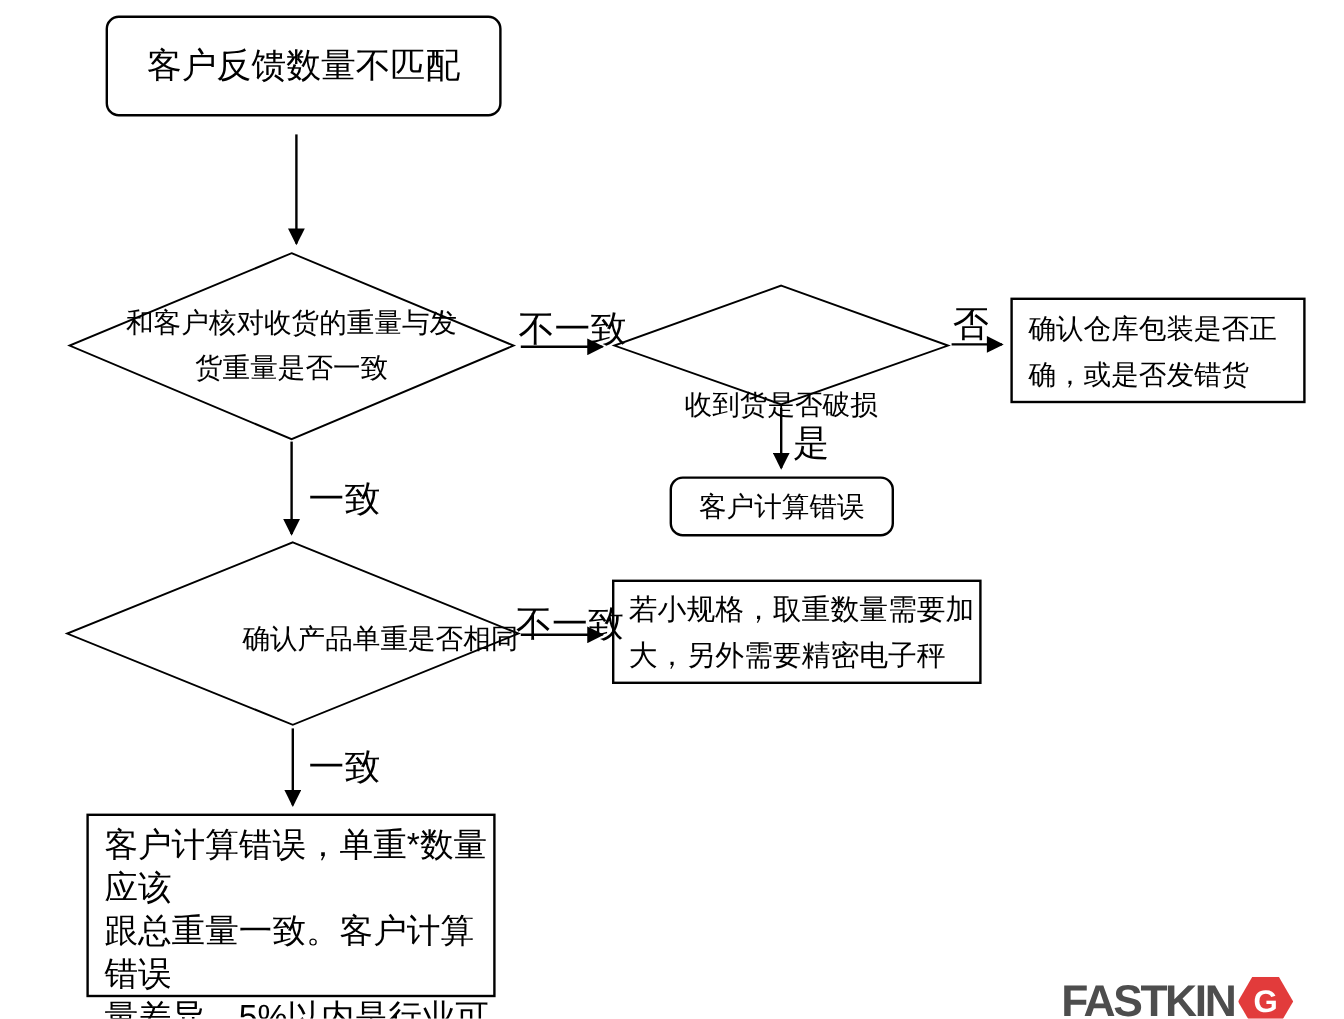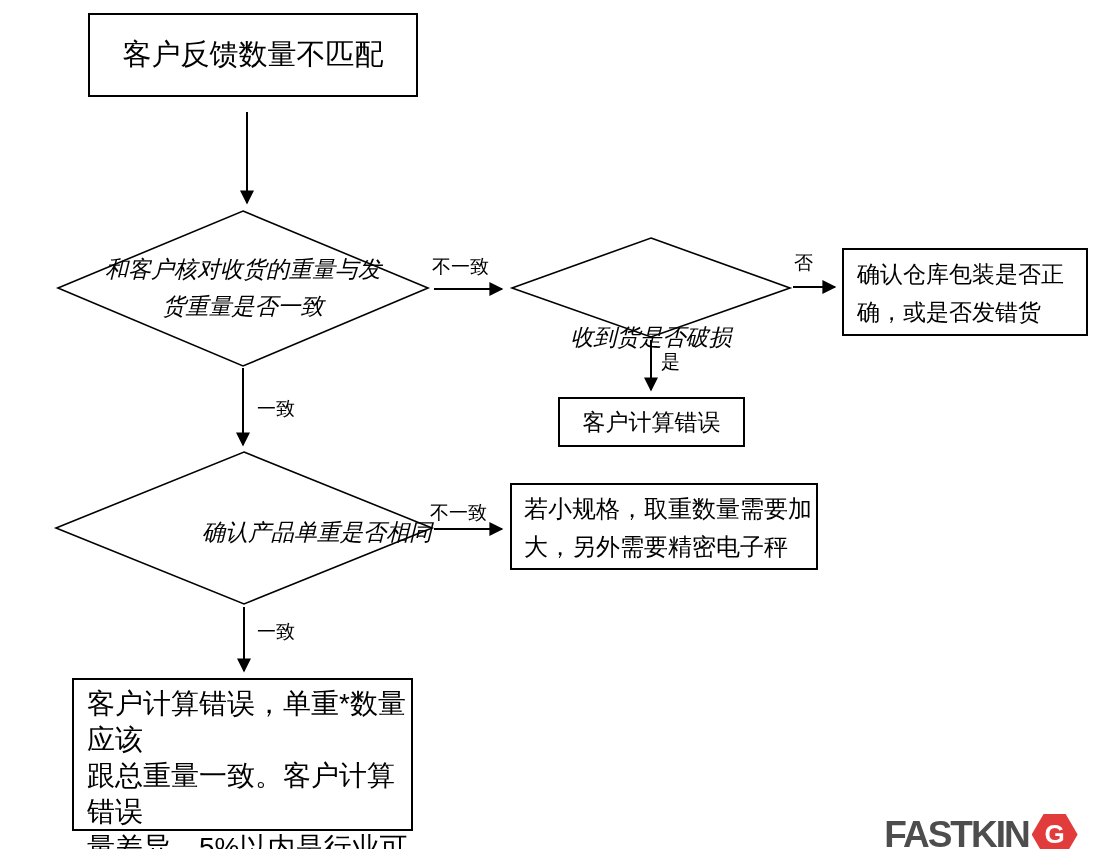--- a/index.html
+++ b/index.html
@@ -21,31 +21,31 @@
     position: absolute;
     border: 2px solid #000;
     background: #fff;
     box-sizing: border-box;
   }
   .centered {
     display: flex;
     align-items: center;
     justify-content: center;
     text-align: left;
+    border-radius: 11px;
   }
   .diamond-text {
     position: absolute;
     text-align: center;
     font-size: 23px;
     line-height: 37px;
-    font-style: italic;
   }
   .edge-label {
     position: absolute;
-    font-size: 19px;
+    font-size: 30px;
     white-space: nowrap;
   }
   .start-box {
     left: 88px; top: 13px;
     width: 330px; height: 84px;
     font-size: 29px;
   }
   .warehouse-box {
     left: 842px; top: 248px;
     width: 246px; height: 88px;

